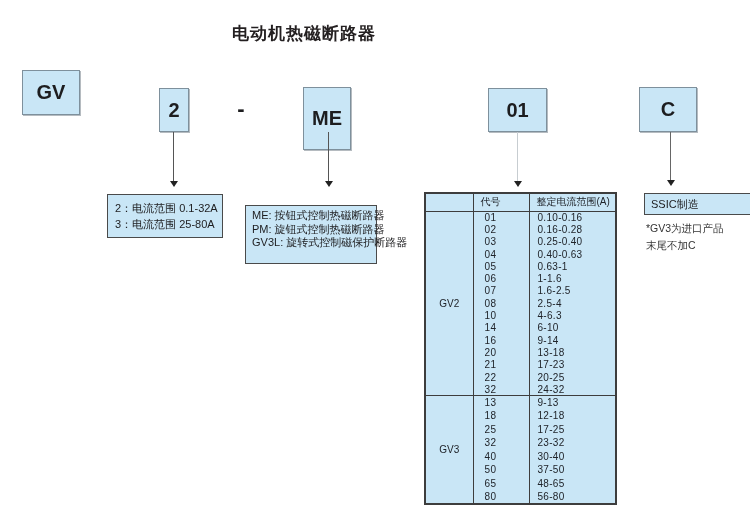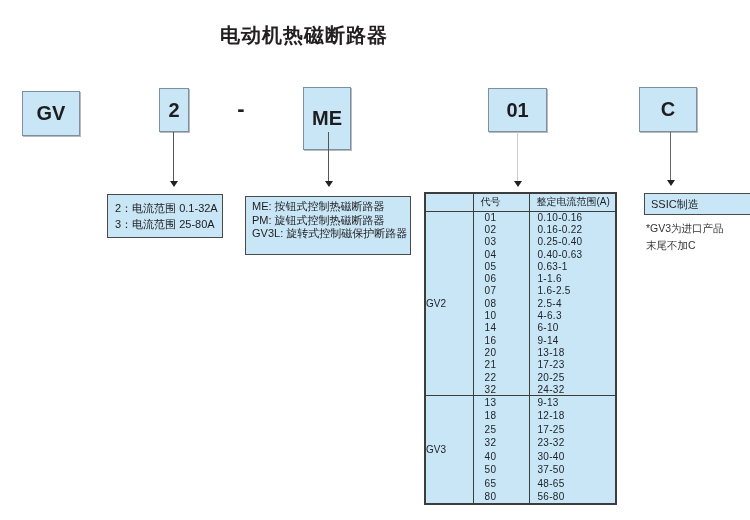--- a/index.html
+++ b/index.html
@@ -3,30 +3,30 @@
 <meta charset="utf-8">
 <style>
   * { margin:0; padding:0; box-sizing:border-box; }
   html,body { background:#ffffff; }
   body { font-family:"Liberation Sans","DejaVu Sans",sans-serif; color:#231f20; }
   .canvas {
     position:relative; width:750px; height:520px; background:#ffffff; overflow:hidden;
   }
   .title {
     position:absolute; left:0; top:22px; width:608px; text-align:center;
-    font-size:20px; font-weight:bold; letter-spacing:1px; color:#231f20;
+    font-size:17px; font-weight:bold; letter-spacing:1px; color:#231f20;
   }
   
   .code-box {
     position:absolute; background:#c9e6f6;
     border:1px solid #7e909c; box-shadow:1px 1px 0 rgba(90,105,115,.45);
     display:flex; align-items:center; justify-content:center;
     font-size:20px; font-weight:bold; color:#1d1d1f;
   }
-  .box-gv { left:22px;  top:91px; width:58px; height:45px; }
+  .box-gv { left:22px;  top:70px; width:58px; height:45px; }
   .box-2  { left:159px; top:88px; width:30px; height:44px; }
   .box-me { left:303px; top:87px; width:48px; height:63px; }
   .box-01 { left:488px; top:88px; width:59px; height:44px; }
   .box-c  { left:639px; top:87px; width:58px; height:45px; }
   .dash {
     position:absolute; left:226px; top:96px; width:30px; text-align:center;
     font-size:22px; font-weight:bold; color:#1d1d1f;
   }
   
   .arrow { position:absolute; width:1px; }
@@ -38,21 +38,21 @@
   .arrow-2  { left:173px; top:132px; height:49px; background:#555; }
   .arrow-me { left:328px; top:132px; height:49px; background:#555; }
   .arrow-01 { left:517px; top:132px; height:49px; background:#c7cdd1; }
   .arrow-c  { left:670px; top:132px; height:48px; background:#666; }
   
   .callout {
     position:absolute; background:#c9e6f6; border:1px solid #4a4a4a;
     font-size:11px; color:#1d1d1f;
   }
   .callout-frame { left:107px; top:194px; width:116px; height:44px; padding:5px 0 0 7px; line-height:16px; }
-  .callout-ctrl  { left:245px; top:196px; width:166px; height:59px; padding:3px 0 0 6px; line-height:13.5px; }
+  .callout-ctrl  { left:245px; top:205px; width:132px; height:59px; padding:3px 0 0 6px; line-height:13.5px; }
   .callout-mfr   { left:644px; top:193px; width:113px; height:22px; padding:4px 0 0 6px; line-height:13px; }
   .callout div { white-space:nowrap; }
   .notes { position:absolute; left:646px; top:220px; font-size:10.5px; line-height:17px; color:#333; }
   .notes div { white-space:nowrap; }
   
   table.ratings {
     position:absolute; left:424px; top:192px; width:191px;
     border-collapse:collapse; table-layout:fixed;
     border:2px solid #3d3d3d; background:#c9e6f6;
   }
@@ -61,21 +61,21 @@
   table.ratings col.c-range { width:87px; }
   table.ratings th, table.ratings td {
     border-left:1px solid #3d3d3d; font-weight:normal;
     font-size:10px; color:#20242a; vertical-align:middle;
   }
   table.ratings th { height:18px; text-align:left; padding-left:7px; border-bottom:1px solid #3d3d3d;margin-top:32px; }
   table.ratings th:first-child { padding-left:0; }
   tr.g-gv2 td { height:12.3px; }
   tr.g-gv3 td { height:13.55px; }
   tr.group-start td { border-top:1px solid #3d3d3d; }
-  td.group-cell { text-align:left; padding-left:0; font-size:10.5px; }
+  td.group-cell { text-align:center; padding-left:0; font-size:10.5px; }
   td.code-cell  { padding-left:11px; letter-spacing:.5px; }
   td.range-cell { padding-left:8px; letter-spacing:.3px; }
 </style>
 </head>
 <body>
 
 <div class="canvas">
 
   <div class="title">电动机热磁断路器</div>
 
@@ -124,21 +124,21 @@
       </tr>
     </thead>
     <tbody>
         <tr class="g-gv2 group-start">
           <td rowspan="15" class="group-cell">GV2</td>
           <td class="code-cell">01</td>
           <td class="range-cell">0.10-0.16</td>
         </tr>
         <tr class="g-gv2">
           <td class="code-cell">02</td>
-          <td class="range-cell">0.16-0.22</td>
+          <td class="range-cell">0.16-0.28</td>
         </tr>
         <tr class="g-gv2">
           <td class="code-cell">03</td>
           <td class="range-cell">0.25-0.40</td>
         </tr>
         <tr class="g-gv2">
           <td class="code-cell">04</td>
           <td class="range-cell">0.40-0.63</td>
         </tr>
         <tr class="g-gv2">

